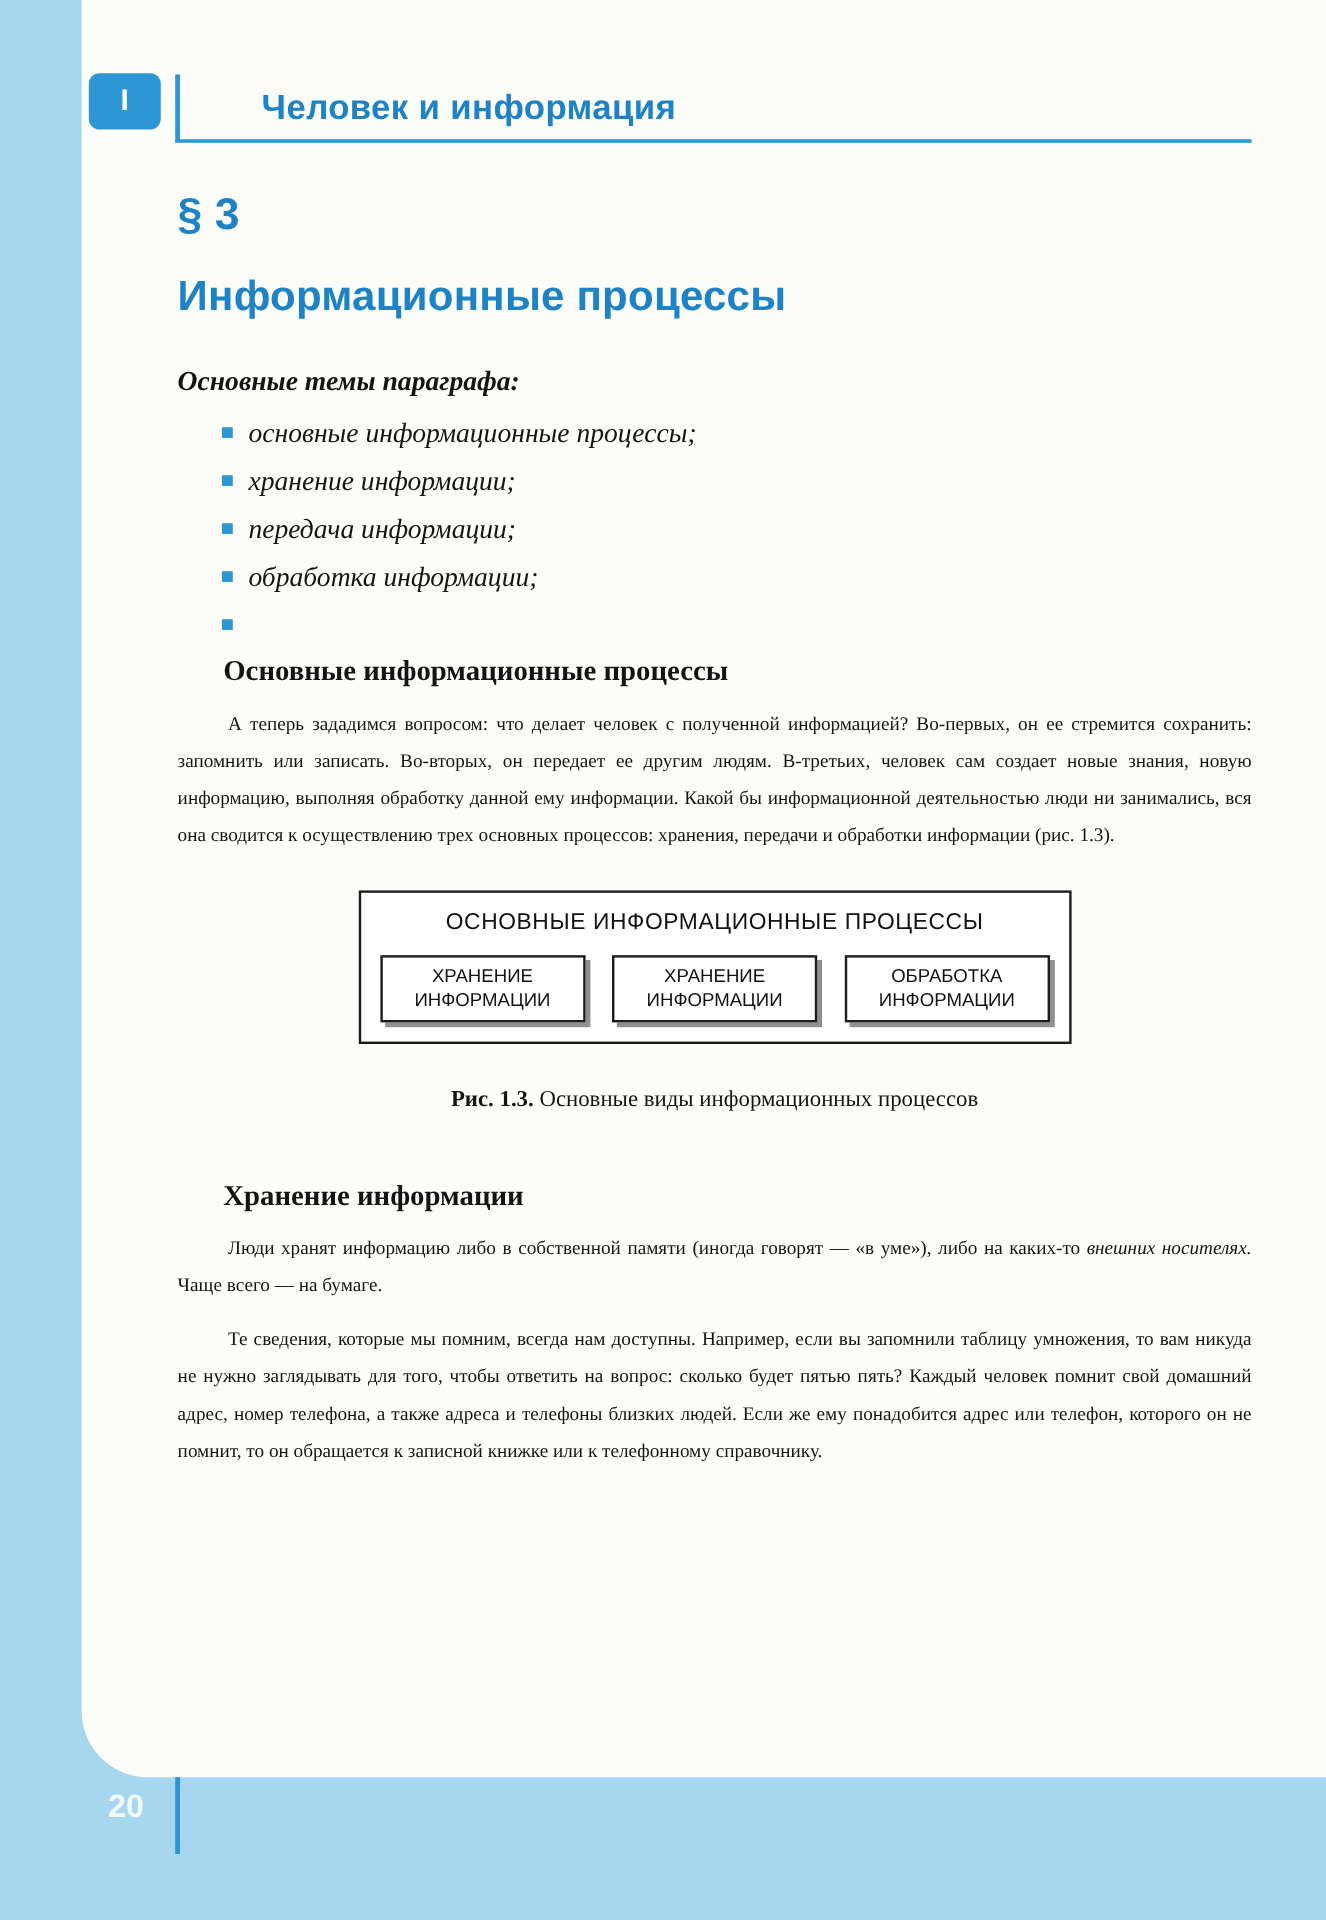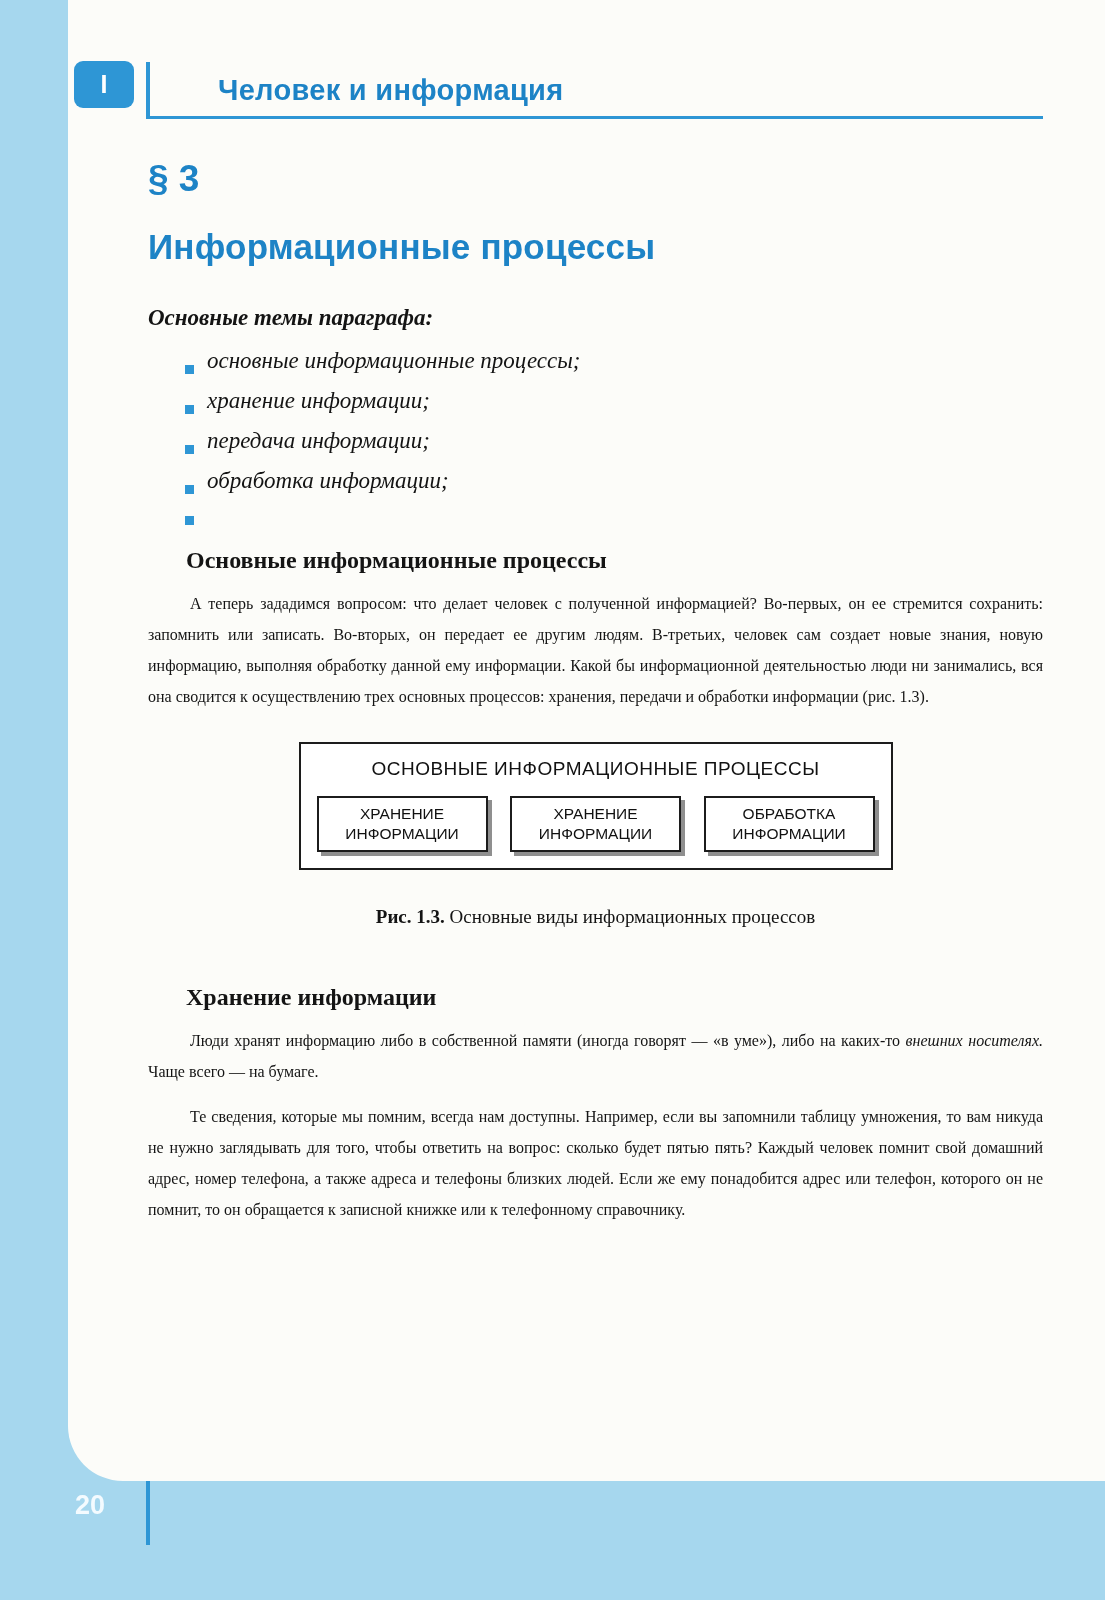--- a/index.html
+++ b/index.html
@@ -60,21 +60,21 @@
     color:#1d83c6; letter-spacing:.2px;
   }
   .topics-label{
     margin-top:38px;
     font-style:italic; font-weight:bold; font-size:23px;
   }
   .topics{
     list-style:none; margin-top:16px; margin-left:37px;
   }
   .topics li{
-    display:flex; align-items:flex-end;
+    display:flex; align-items:flex-start;
     margin-bottom:13px; line-height:27px;
     font-style:italic; font-size:23px;
   }
   .sq{
     flex:0 0 auto;
     width:9px; height:9px; background:#2e96d5;
     margin:9px 13px 0 0;
   }
   .subhead{
     margin:22px 0 0 38px;
@@ -118,21 +118,21 @@
     font-size:19px;
   }
   .cap-label{ font-weight:bold; }
 
   
   .bottom-vrule{
     position:absolute; left:146px; top:1481px;
     width:4px; height:64px; background:#2e96d5;
   }
   .page-number{
-    position:absolute; left:75px; top:1490px;
+    position:absolute; left:90px; top:1490px;
     font:bold 27px "Liberation Sans","DejaVu Sans",sans-serif;
     color:#f4fbff;
   }
 </style>
 </head>
 <body>
 
 <div class="screenshot">
 
   <div class="sheet"></div>

